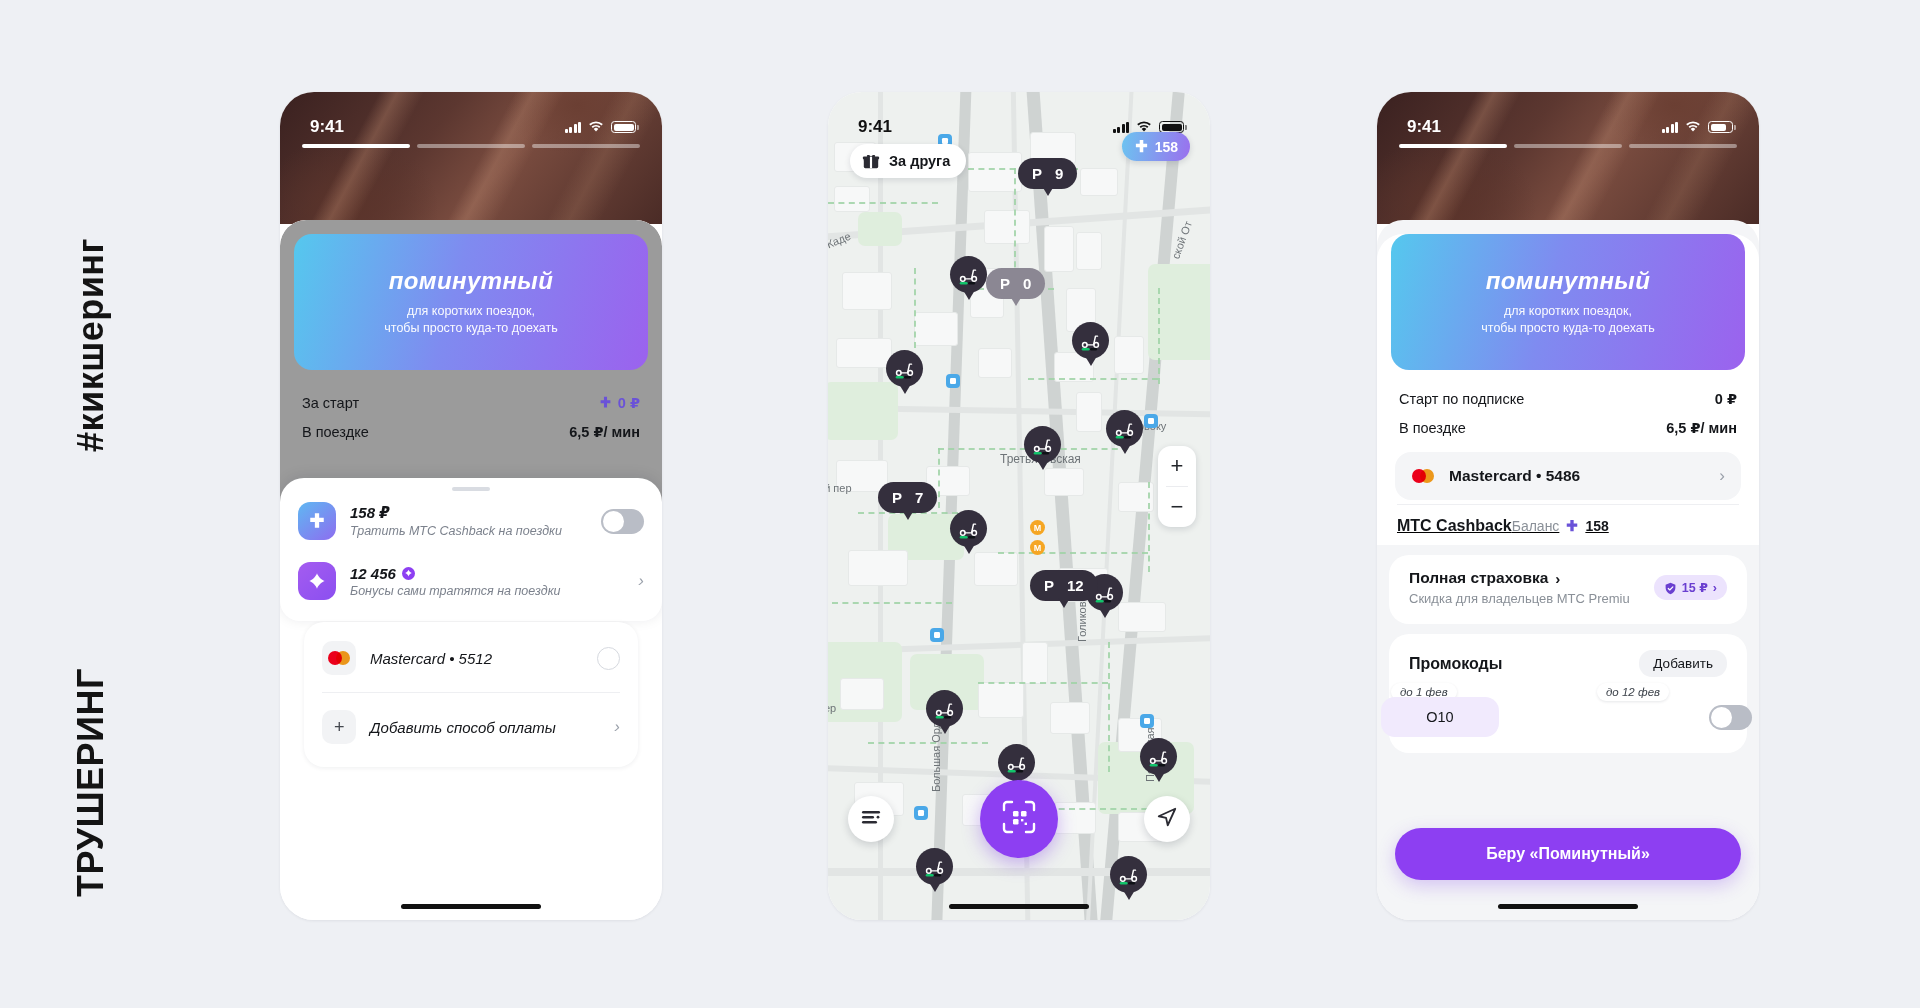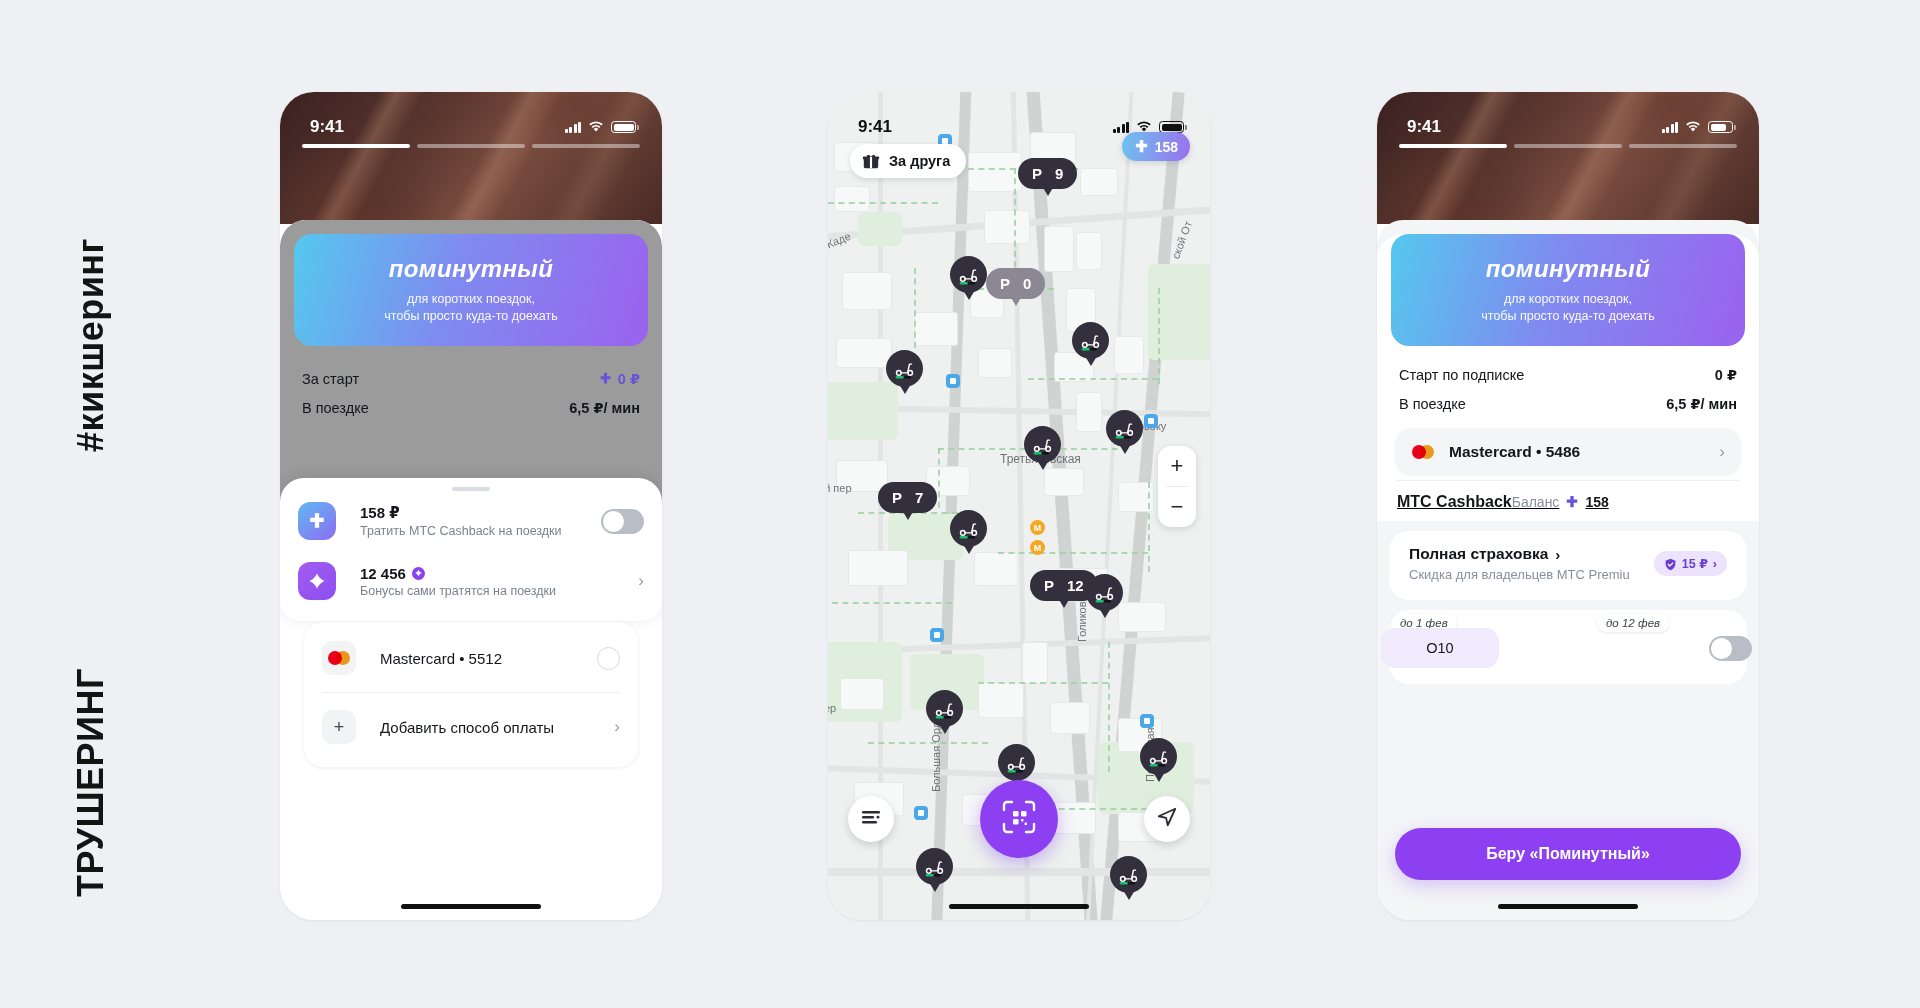--- a/index.html
+++ b/index.html
@@ -83,21 +83,21 @@
 
   
   .sheet{
     position:absolute; left:0; right:0; bottom:0;
     background:#fff;
     border-radius:26px 26px 0 0;
   }
 
   
   .banner{
-    margin:14px; height:112px; border-radius:18px;
+    margin:14px; height:136px; border-radius:18px;
     background:linear-gradient(105deg,#55c8ee 0%,#7f8bf0 45%,#9b62ee 100%);
     display:flex; flex-direction:column; align-items:center; justify-content:center;
     color:#fff; text-align:center;
   }
   .banner-title{ font-size:24px; font-style:italic; font-weight:800; letter-spacing:.4px; }
   .banner-sub{ font-size:12.5px; line-height:1.38; margin-top:8px; opacity:.96; }
 
   .price-row{
     display:flex; justify-content:space-between; align-items:center;
     padding:2px 22px; font-size:14.5px; height:29px;
@@ -109,22 +109,23 @@
   .cb-glyph{ width:13px;height:13px;position:relative;display:inline-block; }
   .cb-glyph svg{display:block}
 
   .card{
     background:#fff; border-radius:20px; margin:0 12px 12px;
     box-shadow:0 1px 5px rgba(15,25,45,.07);
   }
   .grabber{ width:38px;height:4px;border-radius:3px;background:#d9dce2;margin:9px auto 0; }
 
   .row{
-    display:flex; align-items:center; gap:24px;
+    display:flex; align-items:center; gap:14px;
     padding:11px 18px;
+    font-style:italic;
   }
   .row .txt{ flex:1; min-width:0; }
   .row .t1{ font-size:15px; font-weight:700; color:#14161a; display:flex; align-items:center; gap:6px;}
   .row .t2{ font-size:12.5px; color:#7c828d; margin-top:2px; }
   .avatar-ic{
     width:38px;height:38px;border-radius:12px;flex:none;
     display:flex;align-items:center;justify-content:center;
   }
   .ic-cashback{ background:linear-gradient(140deg,#5fb8f2,#8d6df0); }
   .ic-bonus{ background:linear-gradient(140deg,#a45cf0,#8b4ff0); }
@@ -777,20 +778,24 @@
                 <path d="m5.3 8 1.8 1.8L10.9 6" stroke="#fff" stroke-width="1.5" fill="none" stroke-linecap="round" stroke-linejoin="round"></path>
               </svg>
           </span>
           <span>15 ₽</span>
           <span>›</span>
         </div>
       </div>
     </div>
 
     <div class="sec" style="padding-bottom:14px;">
+      <div class="promo-head">
+        <span class="t">Промокоды</span>
+        <span class="add">Добавить</span>
+      </div>
       <div class="promo-strip">
         <div class="pmtag" style="left:-6px;">до 1 фев</div>
         <div class="pmcard" style="left:-16px;width:118px;">
           <span>О10</span>
         </div>
         <div class="pmtag" style="left:200px;">до 12 фев</div>
         <div class="pmtoggle" style="left:312px;">
             <i></i>
           </div>
       </div>

